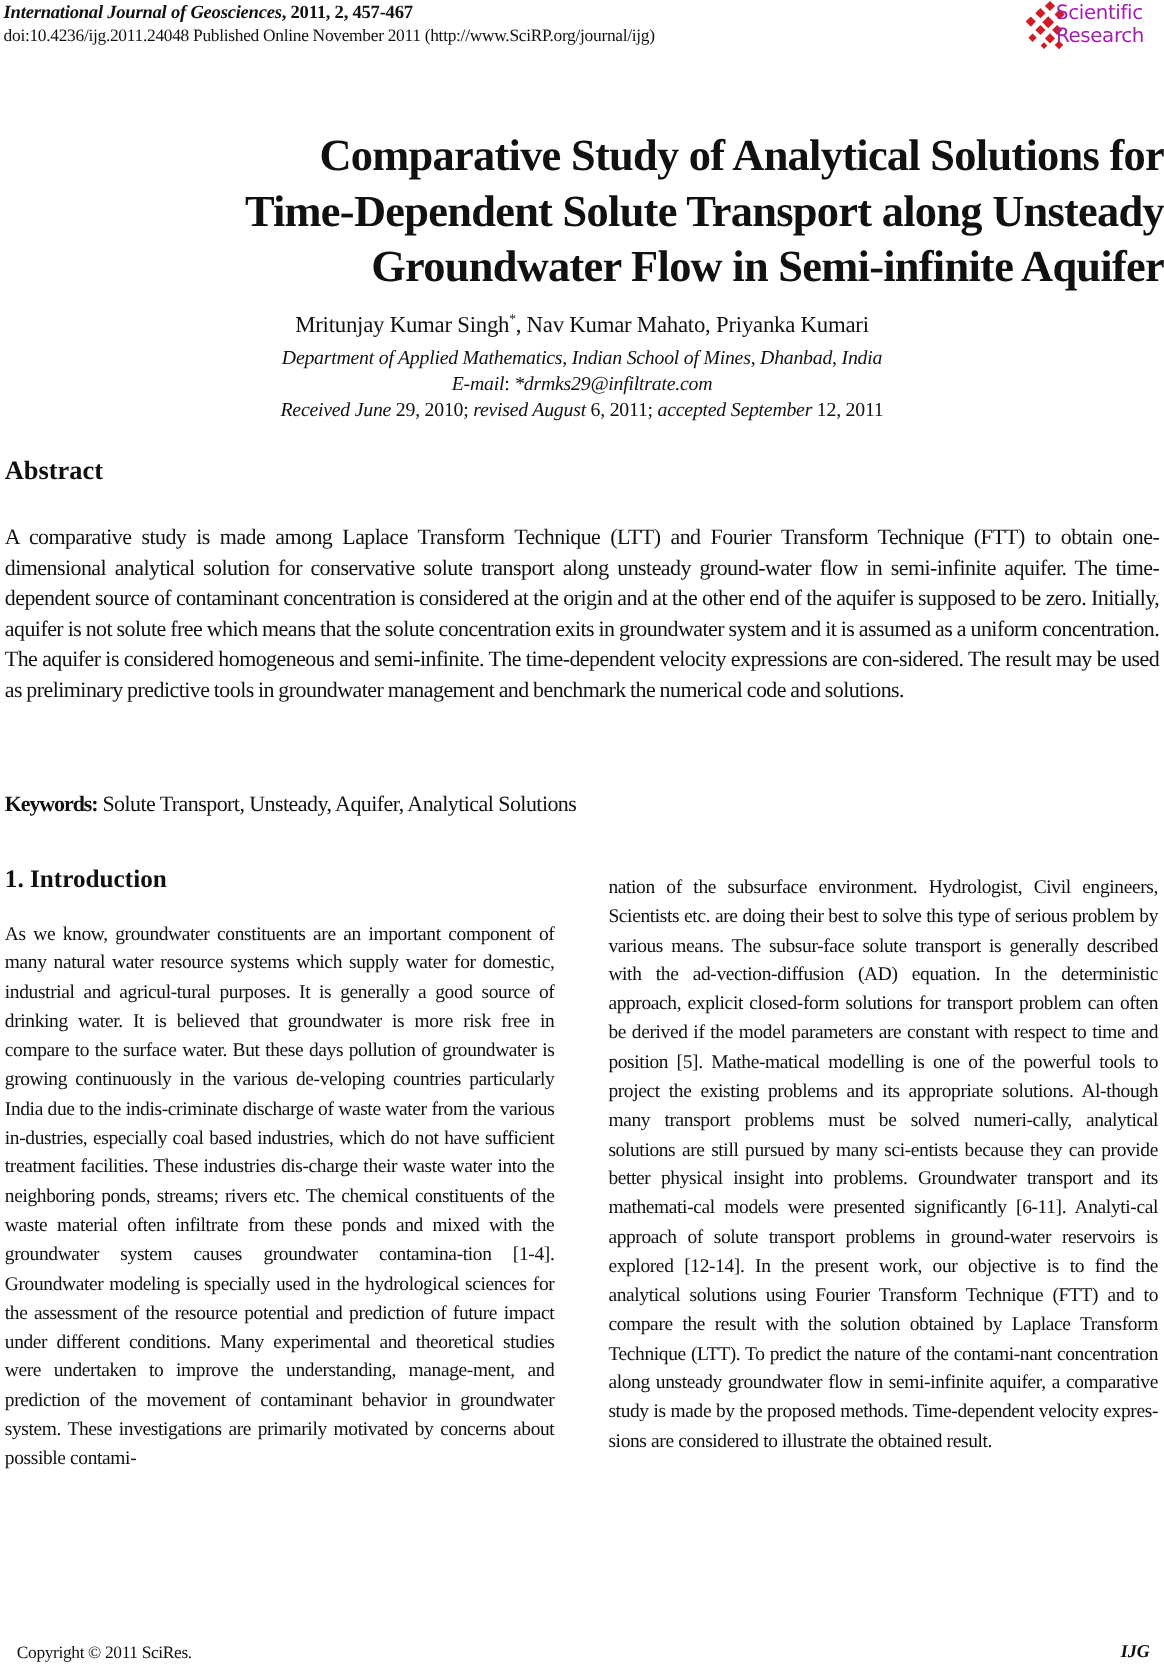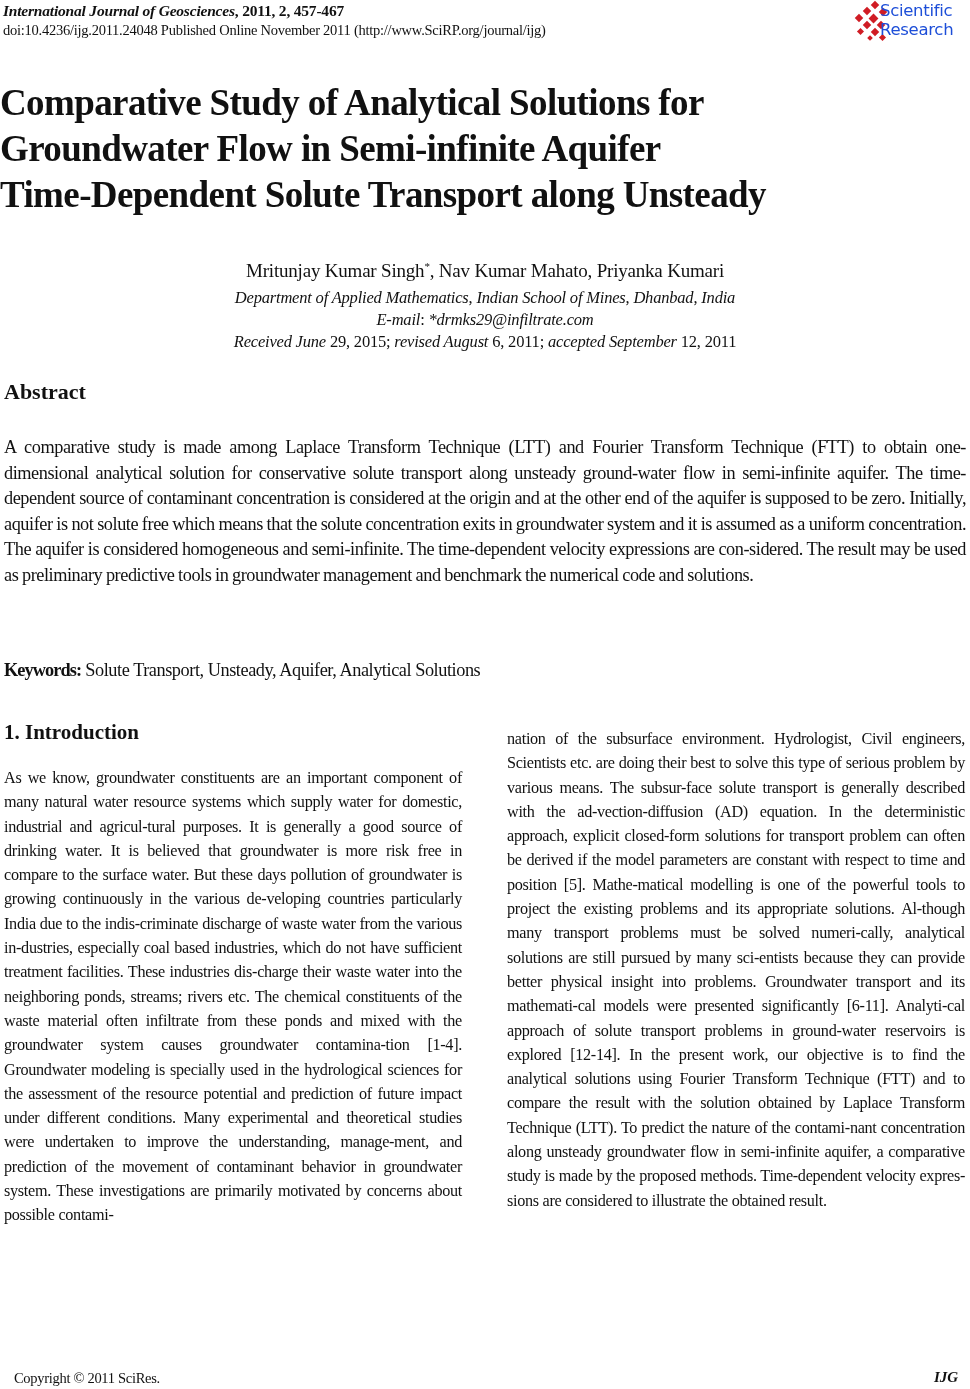--- a/index.html
+++ b/index.html
@@ -2,22 +2,22 @@
 <html><head>
 <meta charset="utf-8">
 <style>
   html, body { margin: 0; padding: 0; background: #ffffff; }
   body { width: 970px; height: 1389px; position: relative; overflow: hidden; color: #111; font-family: "Liberation Serif", serif; }
   .abs { position: absolute; }
   .hdr-journal { left: 3px; top: 2px; font-size: 15.5px; font-weight: bold; white-space: nowrap; letter-spacing: -0.2px; }
   .hdr-journal .jname { font-style: italic; text-align: center; }
   .hdr-doi { left: 3px; top: 22px; font-size: 14.5px; white-space: nowrap; letter-spacing: -0.25px; }
   .logo { left: 850px; top: 0px; width: 120px; height: 44px; }
-  .logo-text { position: absolute; left: 30px; top: 1px; font-family: "DejaVu Sans", sans-serif; font-size: 16.5px; line-height: 19px; color: #1d4ed8; letter-spacing: -0.3px; }
-  .title { left: 0; width: 970px; top: 80px; text-align: left; font-size: 37px; font-weight: bold; line-height: 46px; letter-spacing: -0.6px; }
+  .logo-text { position: absolute; left: 30px; top: 1px; font-family: "DejaVu Sans", sans-serif; font-size: 16.5px; line-height: 19px; color: #a21caf; letter-spacing: -0.3px; }
+  .title { left: 0; width: 970px; top: 108px; text-align: right; font-size: 37px; font-weight: bold; line-height: 46px; letter-spacing: -0.6px; }
   .authors { left: 0; width: 970px; top: 260px; text-align: center; font-size: 19px; font-weight: normal; letter-spacing: -0.2px; }
   .authors sup { font-size: 11px; }
   .affil { left: 0; width: 970px; top: 287px; text-align: center; font-size: 16.5px; line-height: 22px; letter-spacing: -0.2px; }
   .affil i { font-style: italic; }
   .abstract-h { left: 4px; top: 379px; font-size: 22px; font-weight: bold; }
   .abstract-body { left: 4px; top: 435px; width: 962px; font-size: 18.3px; line-height: 25.5px; text-align: justify; letter-spacing: -0.45px; word-spacing: -0.5px; }
   .keywords { left: 4px; top: 660px; font-size: 18.3px; letter-spacing: -0.45px; white-space: nowrap; }
   .keywords b { letter-spacing: -0.9px; text-align: center; }
   .sec-h { left: 4px; top: 720px; font-size: 21px; font-weight: bold; }
   .col { font-size: 16.2px; line-height: 24.3px; text-align: justify; letter-spacing: -0.3px; }
@@ -52,37 +52,37 @@
     </g>
   </svg>
   <div class="logo-text">
     <div>Scientific</div>
     <div>Research</div>
   </div>
 </div>
 
 <div class="abs title">
   <div>Comparative Study of Analytical Solutions for</div>
+  <div>Time-Dependent Solute Transport along Unsteady</div>
   <div>Groundwater Flow in Semi-infinite Aquifer</div>
-  <div>Time-Dependent Solute Transport along Unsteady</div>
 </div>
 
 <div class="abs authors">
   <span>Mritunjay Kumar Singh</span><sup>*</sup><span>, Nav Kumar Mahato, Priyanka Kumari</span>
 </div>
 
 <div class="abs affil">
   <div>
     <i>Department of Applied Mathematics</i><span>, </span><i>Indian School of Mines</i><span>, </span><i>Dhanbad</i><span>, </span><i>India</i>
   </div>
   <div>
     <i>E-mail</i><span>: </span><i>*drmks29@infiltrate.com</i>
   </div>
   <div>
-    <i>Received June</i><span> 29, 2015; </span><i>revised August</i><span> 6, 2011; </span><i>accepted September</i><span> 12, 2011</span>
+    <i>Received June</i><span> 29, 2010; </span><i>revised August</i><span> 6, 2011; </span><i>accepted September</i><span> 12, 2011</span>
   </div>
 </div>
 
 <div class="abs abstract-h">Abstract</div>
 <div class="abs abstract-body">A comparative study is made among Laplace Transform Technique (LTT) and Fourier Transform Technique (FTT) to obtain one-dimensional analytical solution for conservative solute transport along unsteady ground-water flow in semi-infinite aquifer. The time-dependent source of contaminant concentration is considered at the origin and at the other end of the aquifer is supposed to be zero. Initially, aquifer is not solute free which means that the solute concentration exits in groundwater system and it is assumed as a uniform concentration. The aquifer is considered homogeneous and semi-infinite. The time-dependent velocity expressions are con-sidered. The result may be used as preliminary predictive tools in groundwater management and benchmark the numerical code and solutions.</div>
 
 <div class="abs keywords">
   <b>Keywords:</b><span> Solute Transport, Unsteady, Aquifer, Analytical Solutions</span>
 </div>
 

